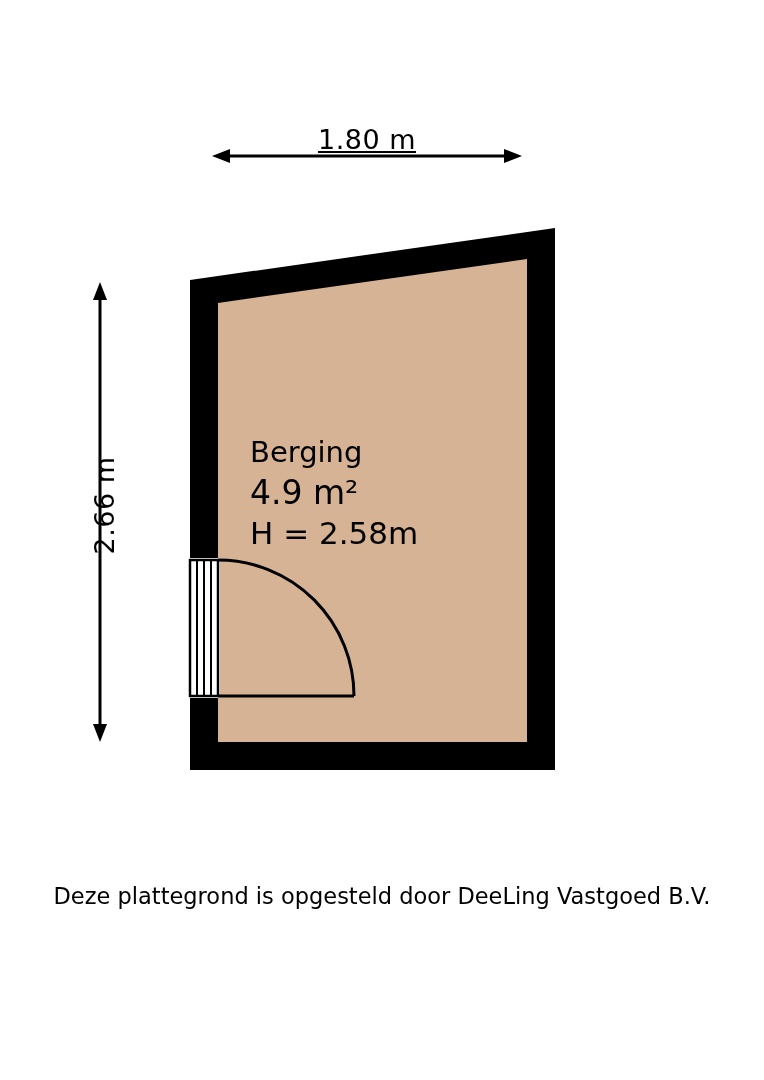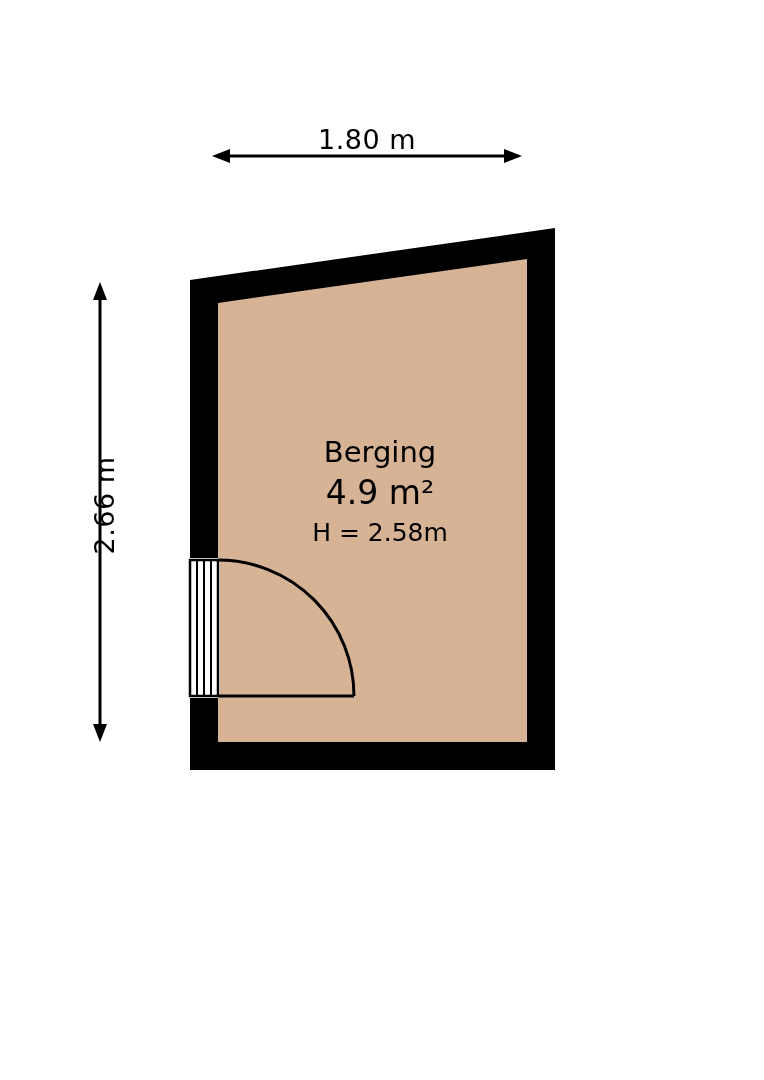--- a/index.html
+++ b/index.html
@@ -32,20 +32,21 @@
     height: 46px;
   }
   .dim-top-label {
     position: absolute;
     left: 0;
     top: 0;
     width: 310px;
     text-align: center;
     font-size: 27px;
     letter-spacing: 0.5px;
+    text-decoration: underline;
   }
   .dim-top-line {
     position: absolute;
     left: 0;
     top: 22px;
     width: 310px;
     height: 1px;
   }
 
   
@@ -83,34 +84,33 @@
     width: 420px;
     height: 580px;
   }
 
   
   .room-labels {
     position: absolute;
     left: 250px;
     top: 432px;
     width: 260px;
-    text-align: center;
   }
   .room-name {
     font-size: 29px;
     line-height: 41px;
     white-space: nowrap;
   }
   .room-area {
     font-size: 33px;
     line-height: 40px;
     white-space: nowrap;
   }
   .room-height {
-    font-size: 25px;
+    font-size: 31px;
     line-height: 40px;
     white-space: nowrap;
   }
 
   
   .footer {
     position: absolute;
     left: 0;
     top: 880px;
     width: 764px;
@@ -168,15 +168,16 @@
     </svg>
   </div>
 
   <div class="room-labels">
     <div class="room-name">Berging</div>
     <div class="room-area">4.9 m²</div>
     <div class="room-height">H = 2.58m</div>
   </div>
 
   <div class="footer">
+    <div class="footer-line">Deze plattegrond is opgesteld door DeeLing Vastgoed B.V.</div>
   </div>
 
 </div>
 
 </body></html>

